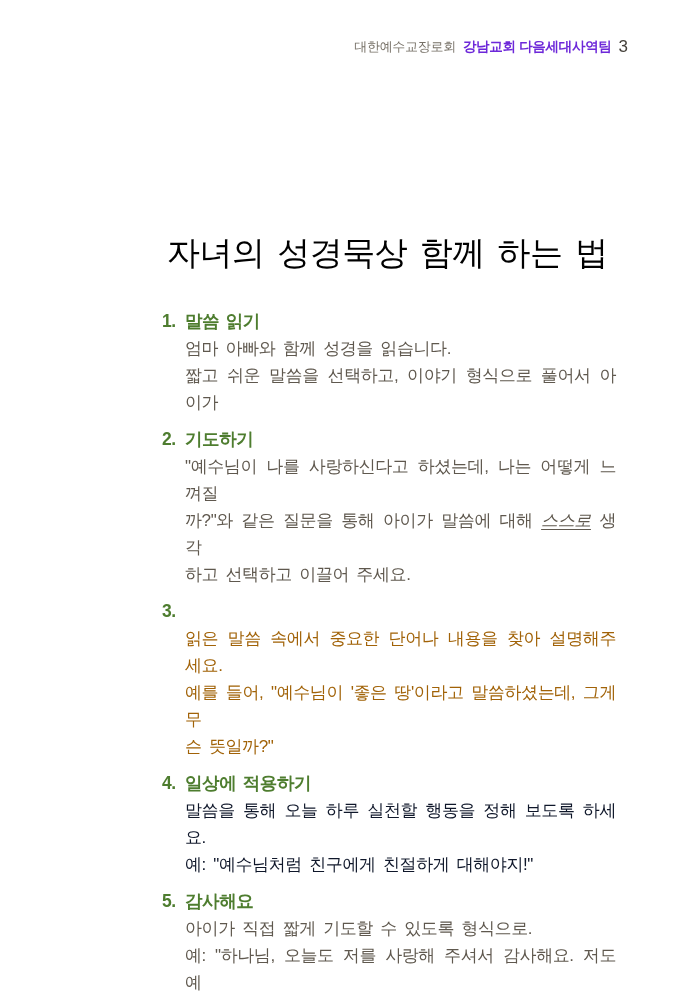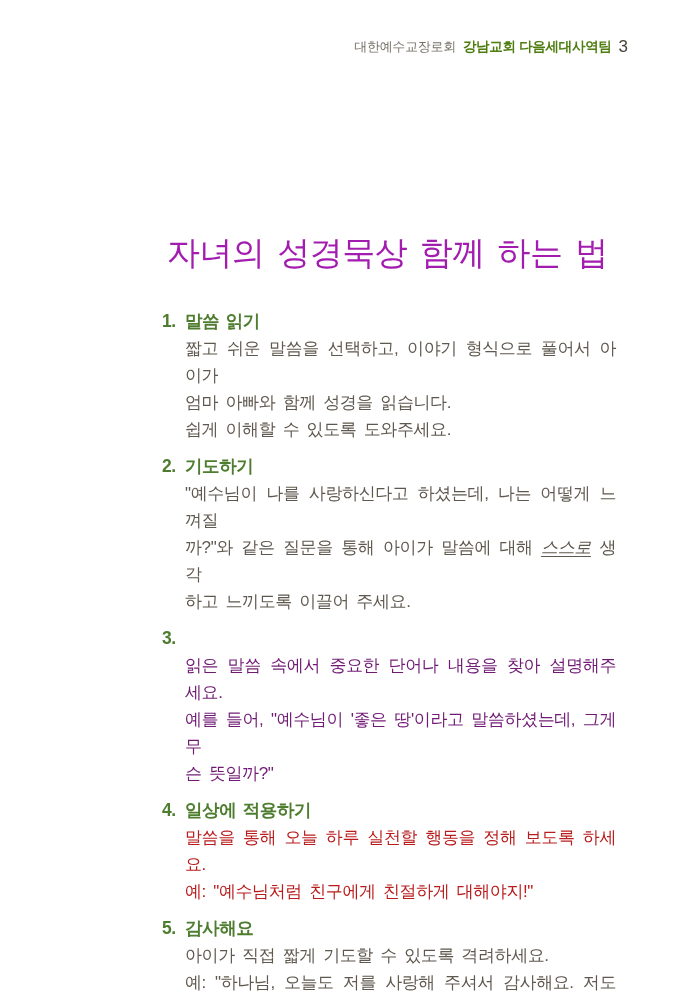--- a/index.html
+++ b/index.html
@@ -26,21 +26,21 @@
     white-space: nowrap;
   }
   .running-header .org {
     font-size: 13px;
     color: #767066;
     letter-spacing: -0.3px;
   }
   .running-header .team {
     font-size: 13.5px;
     font-weight: bold;
-    color: #4d7c0f;
+    color: #6d28d9;
     margin-left: 7px;
     letter-spacing: -0.3px;
   }
   .running-header .pagenum {
     font-size: 17px;
     color: #45413b;
     margin-left: 7px;
   }
   
   .content {
@@ -96,70 +96,69 @@
 
 <div class="page" style="background: rgb(255, 255, 255);">
 
   <div class="running-header">
     <span class="org">대한예수교장로회</span>
     <span class="team">강남교회 다음세대사역팀</span>
     <span class="pagenum">3</span>
   </div>
 
   <div class="content">
-    <h1 class="doc-title" style="color: #a21caf;">자녀의 성경묵상 함께 하는 법</h1>
+    <h1 class="doc-title" style="color: #000000;">자녀의 성경묵상 함께 하는 법</h1>
     <div id="sections">
         <div class="section">
           <div class="section-heading" style="color: rgb(78, 125, 47);">
             <span class="section-number">1.</span>
             <span>말씀 읽기</span>
           </div>
           <div class="section-body" style="color: rgb(95, 88, 78);">
+            <div class="body-line">엄마 아빠와 함께 성경을 읽습니다.</div>
             <div class="body-line fill">짧고 쉬운 말씀을 선택하고, 이야기 형식으로 풀어서 아이가</div>
-            <div class="body-line">엄마 아빠와 함께 성경을 읽습니다.</div>
-            <div class="body-line">쉽게 이해할 수 있도록 도와주세요.</div>
           </div>
         </div>
         <div class="section">
           <div class="section-heading" style="color: rgb(78, 125, 47);">
             <span class="section-number">2.</span>
             <span>기도하기</span>
           </div>
           <div class="section-body" style="color: rgb(95, 88, 78);">
             <div class="body-line fill">"예수님이 나를 사랑하신다고 하셨는데, 나는 어떻게 느껴질</div>
             <div class="body-line fill"><span>까?"와 같은 질문을 통해 아이가 말씀에 대해 </span><span class="u">스스로</span><span> 생각</span></div>
-            <div class="body-line">하고 느끼도록 이끌어 주세요.</div>
+            <div class="body-line">하고 선택하고 이끌어 주세요.</div>
           </div>
         </div>
         <div class="section">
           <div class="section-heading" style="color: rgb(78, 125, 47);">
             <span class="section-number">3.</span>
           </div>
-          <div class="section-body" style="color: #701a75;">
+          <div class="section-body" style="color: #a16207;">
             <div class="body-line fill">읽은 말씀 속에서 중요한 단어나 내용을 찾아 설명해주세요.</div>
             <div class="body-line fill">예를 들어, "예수님이 '좋은 땅'이라고 말씀하셨는데, 그게 무</div>
             <div class="body-line">슨 뜻일까?"</div>
           </div>
         </div>
         <div class="section">
           <div class="section-heading" style="color: rgb(78, 125, 47);">
             <span class="section-number">4.</span>
             <span>일상에 적용하기</span>
           </div>
-          <div class="section-body" style="color: #b91c1c;">
+          <div class="section-body" style="color: #0f172a;">
             <div class="body-line fill">말씀을 통해 오늘 하루 실천할 행동을 정해 보도록 하세요.</div>
             <div class="body-line">예: "예수님처럼 친구에게 친절하게 대해야지!"</div>
           </div>
         </div>
         <div class="section">
           <div class="section-heading" style="color: rgb(78, 125, 47);">
             <span class="section-number">5.</span>
             <span>감사해요</span>
           </div>
           <div class="section-body" style="color: rgb(95, 88, 78);">
-            <div class="body-line">아이가 직접 짧게 기도할 수 있도록 격려하세요.</div>
+            <div class="body-line">아이가 직접 짧게 기도할 수 있도록 형식으로.</div>
             <div class="body-line fill">예: "하나님, 오늘도 저를 사랑해 주셔서 감사해요. 저도 예</div>
           </div>
         </div>
       </div>
   </div>
 
 </div>
 
 </body></html>

